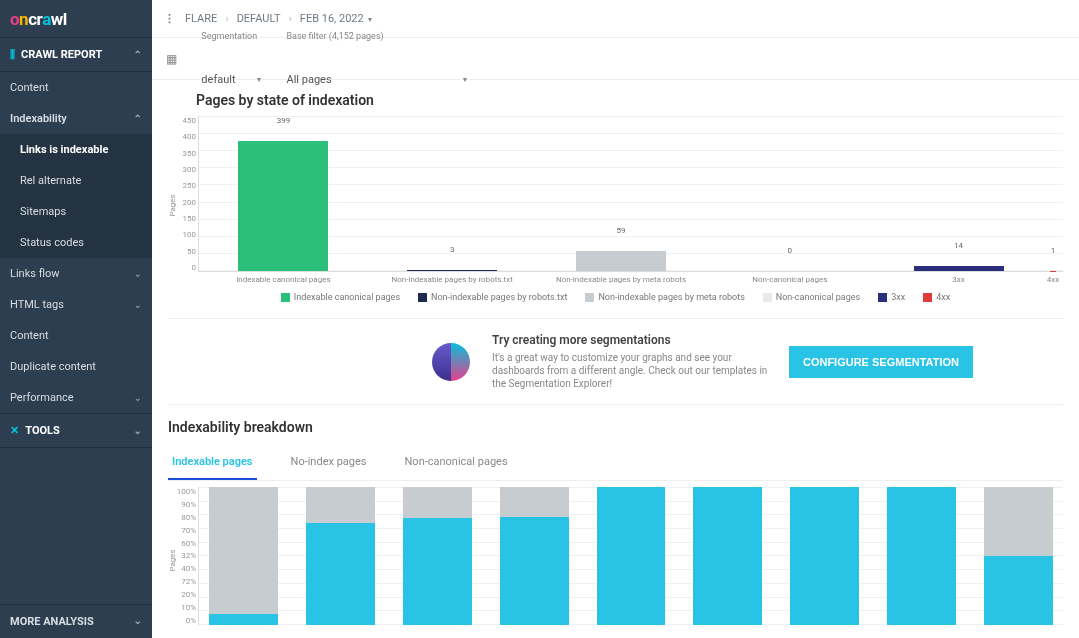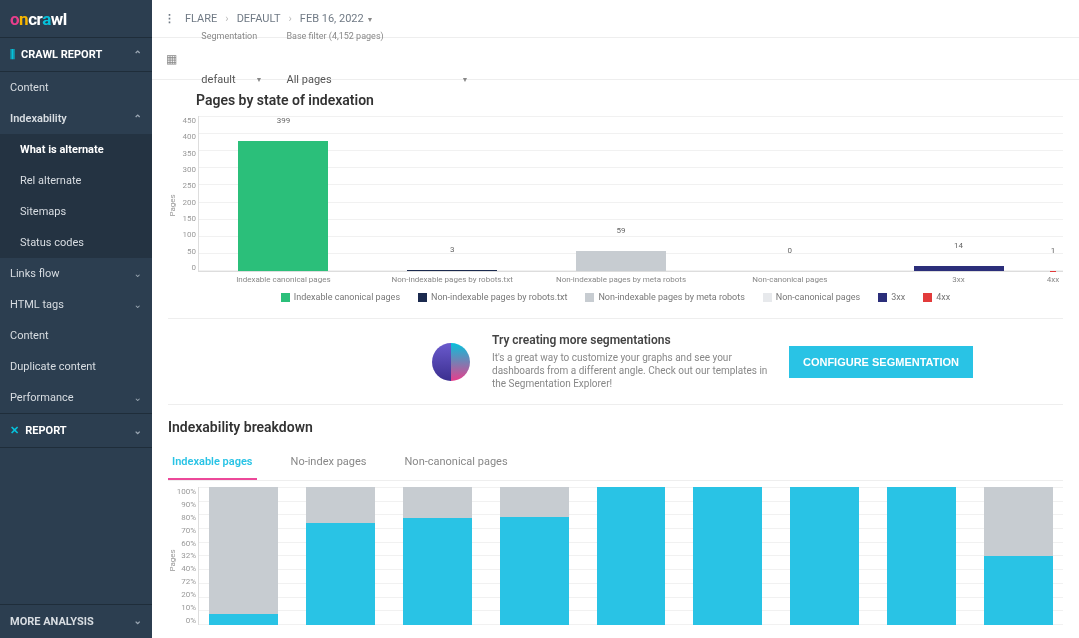--- a/index.html
+++ b/index.html
@@ -55,21 +55,21 @@
   .cta-icon .half{position:absolute; top:4px; bottom:4px; width:19px;}
   .cta-icon .l{left:4px; background:linear-gradient(#6a5acd,#3b2f8f); border-radius:19px 0 0 19px;}
   .cta-icon .r{right:4px; background:linear-gradient(#06c1db,#e83e8c); border-radius:0 19px 19px 0;}
   .cta-text{flex:1;}
   .cta-title{font-size:12px; font-weight:600; color:#444; margin-bottom:4px;}
   .cta-desc{font-size:10px; color:#888; max-width:320px; line-height:1.3;}
   .cta-btn{background:#29c3e5; color:#fff; font-weight:700; font-size:11px; padding:10px 14px; border:none; cursor:pointer; margin-right:90px;}
   
   .tabs{display:flex; gap:30px; border-bottom:1px solid #eee; margin:8px 16px 0; font-size:11px;}
   .tab{padding:10px 4px; color:#888; cursor:pointer;}
-  .tab.active{color:#29c3e5; border-bottom:2px solid #ec4899; font-weight:600;}
+  .tab.active{color:#29c3e5; border-bottom:2px solid #1d4ed8; font-weight:600;}
   
   .chart2-wrap{padding:6px 16px 0;}
   .chart2{position:relative; height:138px; display:flex;}
   .plot2{flex:1; position:relative; border-left:1px solid #ddd;}
   .bars2{position:absolute; left:0; right:0; top:0; bottom:0; display:flex; gap:28px; padding:0 10px;}
   .bc2{flex:1; position:relative;}
   .stack{position:absolute; left:0; right:0; bottom:0; display:flex; flex-direction:column-reverse;}
   .seg-cyan{background:#29c3e5;}
   .seg-gray{background:#c7ccd1;}
   .pct{position:absolute; font-size:8px; color:#666; left:4px;}
@@ -94,21 +94,21 @@
       <span><span class="bar-icon">⫼</span><span>CRAWL REPORT</span></span>
       <span class="chev">⌃</span>
     </div>
     <div class="side-item">
         <span>Content</span>
       </div>
     <div class="side-item exp">
         <span>Indexability</span>
         <span class="chev">⌃</span>
       </div>
-    <div class="side-sub active">What is alternate</div>
+    <div class="side-sub active">Links is indexable</div>
     <div class="side-sub">Rel alternate</div>
     <div class="side-sub">Sitemaps</div>
     <div class="side-sub">Status codes</div>
     <div class="side-item">
         <span>Links flow</span>
         <span class="chev">⌄</span>
       </div>
     <div class="side-item">
         <span>HTML tags</span>
         <span class="chev">⌄</span>
@@ -117,21 +117,21 @@
         <span>Content</span>
       </div>
     <div class="side-item">
         <span>Duplicate content</span>
       </div>
     <div class="side-item">
         <span>Performance</span>
         <span class="chev">⌄</span>
       </div>
     <div class="side-section" style="border-top:1px solid #1f2d3a;">
-      <span><span style="color:#06c1db;margin-right:6px">✕</span><span>REPORT</span></span>
+      <span><span style="color:#06c1db;margin-right:6px">✕</span><span>TOOLS</span></span>
       <span class="chev">⌄</span>
     </div>
     <div class="side-fill"></div>
     <div class="side-more">
         <span>MORE ANALYSIS</span>
         <span class="chev">⌄</span>
       </div>
   </aside>
 
   <main class="main">

